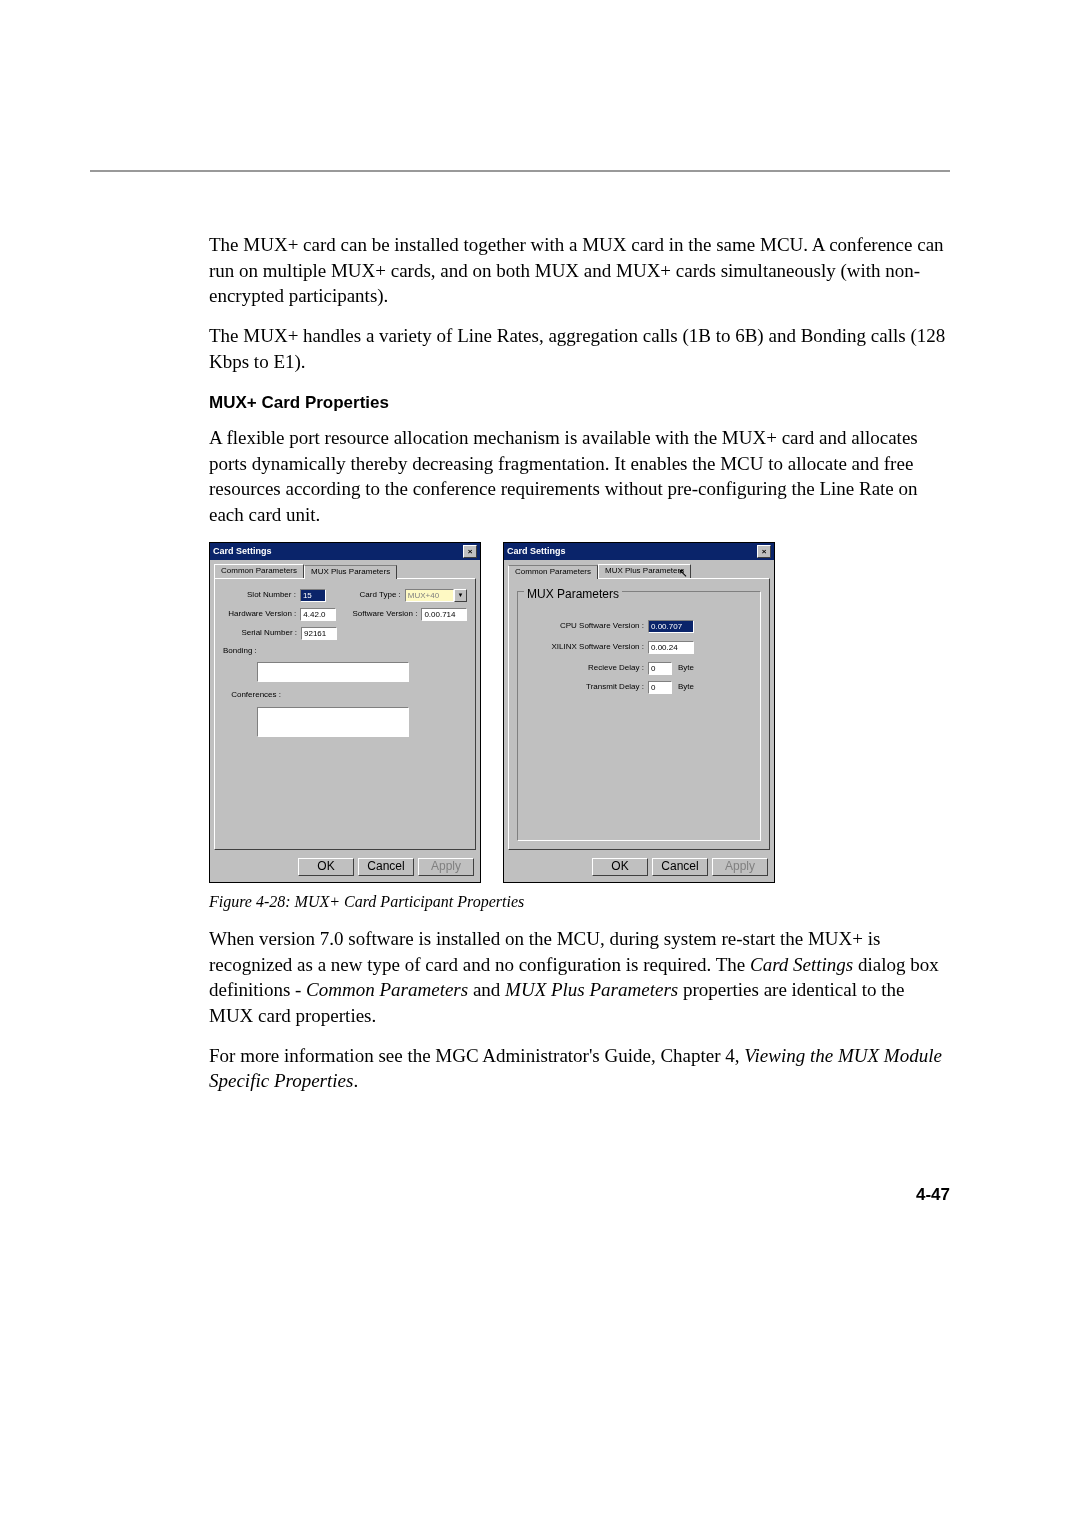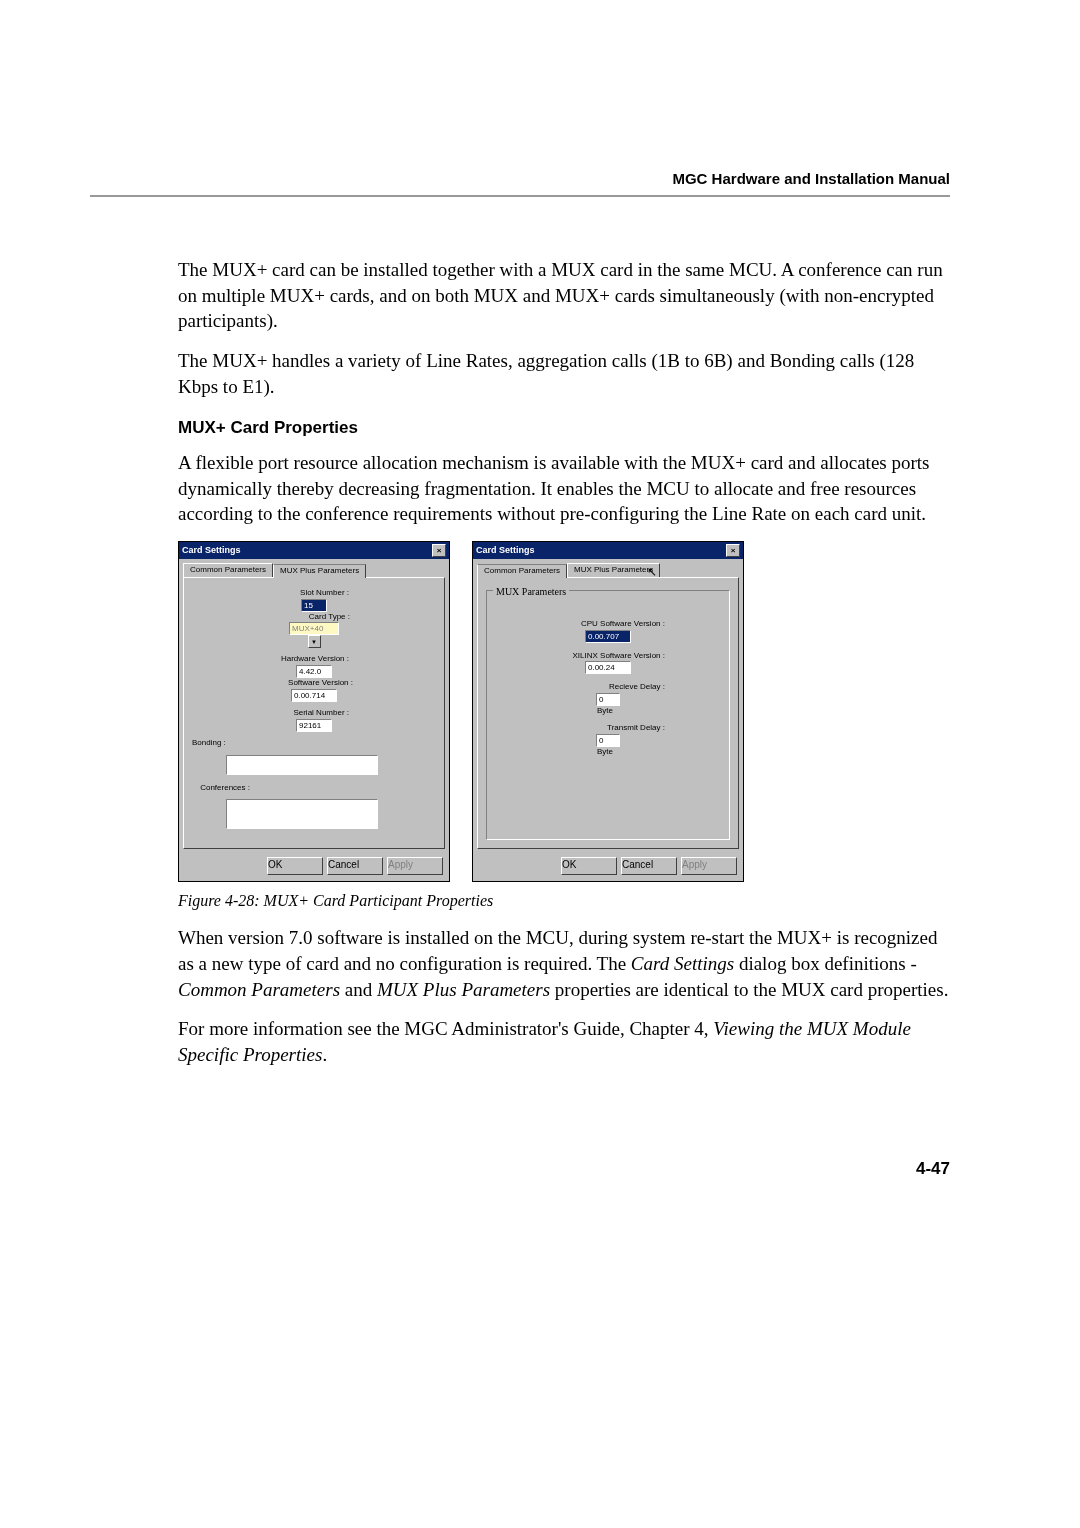--- a/index.html
+++ b/index.html
@@ -21,21 +21,21 @@
     font-weight: bold;
     font-size: 15px;
     margin-bottom: 8px;
   }
   .header-rule {
     border: none;
     border-top: 2px solid #999;
     margin: 0 0 60px 0;
   }
   .content {
-    margin-left: 88px;
+    margin-left: 119px;
     font-size: 19px;
     line-height: 1.35;
   }
   .content p {
     margin: 0 0 14px 0;
   }
   .subhead {
     font-family: Arial, Helvetica, sans-serif;
     font-weight: bold;
     font-size: 17px;
@@ -112,21 +112,20 @@
     background: #c0c0c0;
     padding: 10px 8px 6px 8px;
     flex: 1;
     min-height: 265px;
     box-sizing: border-box;
   }
   .row {
     display: flex;
     align-items: center;
     margin-bottom: 6px;
-    flex-direction: column;
   }
   .lbl {
     font-size: 8px;
     text-align: right;
     margin-right: 4px;
   }
   .fld {
     background: #fff;
     border: 1px solid #808080;
     border-right-color: #fff;
@@ -170,64 +169,62 @@
     gap: 4px;
     padding: 4px 6px 6px 6px;
   }
   .winbtn {
     width: 54px;
     height: 16px;
     background: #c0c0c0;
     border: 1px solid #fff;
     border-right-color: #404040;
     border-bottom-color: #404040;
-    font-size: 10px;
-    text-align: left;
+    font-size: 12px;
+    text-align: center;
     line-height: 14px;
   }
   .winbtn.disabled { color: #808080; }
   .groupbox {
     border: 1px solid #808080;
     border-right-color: #fff;
     border-bottom-color: #fff;
     padding: 14px 8px 8px 8px;
     margin: 2px 0;
     position: relative;
     height: 250px;
     box-sizing: border-box;
   }
   .grouplabel {
     position: absolute;
     top: -6px;
     left: 6px;
     background: #c0c0c0;
     padding: 0 3px;
-    font-size: 10px;
-    font-family: Liberation Serif, serif;
+    font-size: 12px;
   }
   .cursor-icon {
     position: absolute;
     top: 6px;
     right: 60px;
     font-size: 12px;
     color: #000;
   }
   .pageno {
     text-align: right;
     font-family: Arial, Helvetica, sans-serif;
     font-weight: bold;
     font-size: 17px;
     margin-top: 90px;
   }
 </style>
 </head>
 <body>
 
 <div class="page">
-  <div class="header-right">MGC Hardware and Installation Manual</div>
   <hr class="header-rule">
 
   <div class="content">
     <p>The MUX+ card can be installed together with a MUX card in the same MCU. A conference can run on multiple MUX+ cards, and on both MUX and MUX+ cards simultaneously (with non-encrypted participants).</p>
     <p>The MUX+ handles a variety of Line Rates, aggregation calls (1B to 6B) and Bonding calls (128 Kbps to E1).</p>
     <div class="subhead">MUX+ Card Properties</div>
     <p>A flexible port resource allocation mechanism is available with the MUX+ card and allocates ports dynamically thereby decreasing fragmentation. It enables the MCU to allocate and free resources according to the conference requirements without pre-configuring the Line Rate on each card unit.</p>
 
     <div class="dialogs">
 

